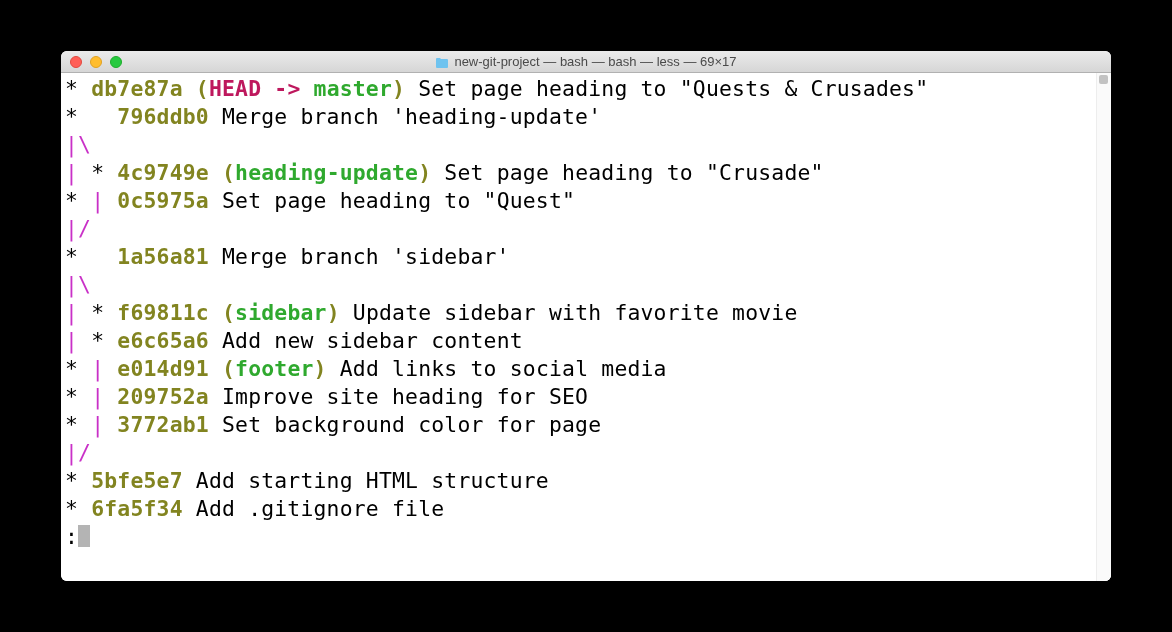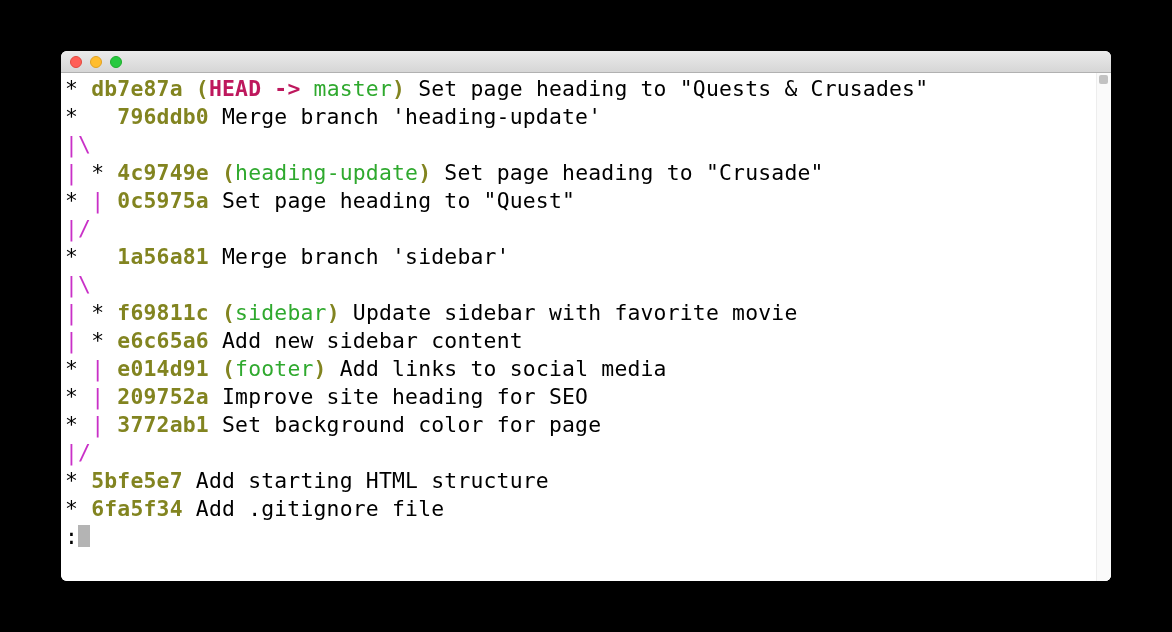--- a/index.html
+++ b/index.html
@@ -89,21 +89,21 @@
       top: 2px;
       right: 3px;
       width: 9px;
       height: 9px;
       background: #c2c2c2;
       border-radius: 2px;
     }
     .c-olive { color: #828420; font-weight: bold; }
     .c-olive-bold { color: #828420; font-weight: bold; }
     .c-cyan-bold { color: #be185d; font-weight: bold; }
-    .c-green-bold { color: #2fa92e; font-weight: normal; }
+    .c-green-bold { color: #2fa92e; font-weight: bold; }
     .c-magenta { color: #c930c7; }
     .prompt-line { display: inline; }
     .cursor-block {
       display: inline-block;
       width: 12px;
       height: 22px;
       background: #b4b4b4;
       vertical-align: text-bottom;
       margin-bottom: 2px;
     }
@@ -111,18 +111,26 @@
 </head>
 <body>
 
 <div class="window">
   <div class="titlebar">
     <div class="traffic-lights">
       <span class="light red"></span>
       <span class="light yellow"></span>
       <span class="light green"></span>
     </div>
+    <div class="title-center">
+      <span class="folder-icon">
+        <svg viewBox="0 0 14 11" width="14" height="11">
+          <path d="M1 2 L1 10 Q1 11 2 11 L12 11 Q13 11 13 10 L13 3 Q13 2 12 2 L6 2 L5 1 L2 1 Q1 1 1 2 Z" fill="#6fc3ef"></path>
+        </svg>
+      </span>
+      <span>new-git-project — bash — bash — less — 69×17</span>
+    </div>
   </div>
 
   <div class="terminal-body" id="terminal-body"><div><span>* </span><span class="c-olive">db7e87a</span><span class="c-olive-bold"> (</span><span class="c-cyan-bold">HEAD -&gt; </span><span class="c-green-bold">master</span><span class="c-olive-bold">)</span><span> Set page heading to "Quests &amp; Crusades"</span></div><div><span>*   </span><span class="c-olive">796ddb0</span><span> Merge branch 'heading-update'</span></div><div><span class="c-magenta">|</span><span class="c-magenta">\</span></div><div><span class="c-magenta">| </span><span>* </span><span class="c-olive">4c9749e</span><span class="c-olive-bold"> (</span><span class="c-green-bold">heading-update</span><span class="c-olive-bold">)</span><span> Set page heading to "Crusade"</span></div><div><span>* </span><span class="c-magenta">| </span><span class="c-olive">0c5975a</span><span> Set page heading to "Quest"</span></div><div><span class="c-magenta">|</span><span class="c-magenta">/</span></div><div><span>*   </span><span class="c-olive">1a56a81</span><span> Merge branch 'sidebar'</span></div><div><span class="c-magenta">|</span><span class="c-magenta">\</span></div><div><span class="c-magenta">| </span><span>* </span><span class="c-olive">f69811c</span><span class="c-olive-bold"> (</span><span class="c-green-bold">sidebar</span><span class="c-olive-bold">)</span><span> Update sidebar with favorite movie</span></div><div><span class="c-magenta">| </span><span>* </span><span class="c-olive">e6c65a6</span><span> Add new sidebar content</span></div><div><span>* </span><span class="c-magenta">| </span><span class="c-olive">e014d91</span><span class="c-olive-bold"> (</span><span class="c-green-bold">footer</span><span class="c-olive-bold">)</span><span> Add links to social media</span></div><div><span>* </span><span class="c-magenta">| </span><span class="c-olive">209752a</span><span> Improve site heading for SEO</span></div><div><span>* </span><span class="c-magenta">| </span><span class="c-olive">3772ab1</span><span> Set background color for page</span></div><div><span class="c-magenta">|</span><span class="c-magenta">/</span></div><div><span>* </span><span class="c-olive">5bfe5e7</span><span> Add starting HTML structure</span></div><div><span>* </span><span class="c-olive">6fa5f34</span><span> Add .gitignore file</span></div><div><span class="prompt-line">:</span><span class="cursor-block"></span></div></div>
 
   <div class="scrollbar"></div>
 </div>
 
 </body></html>

